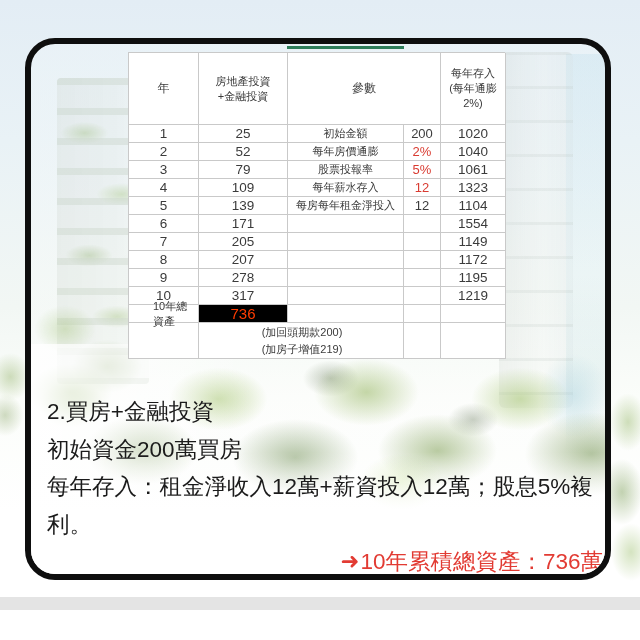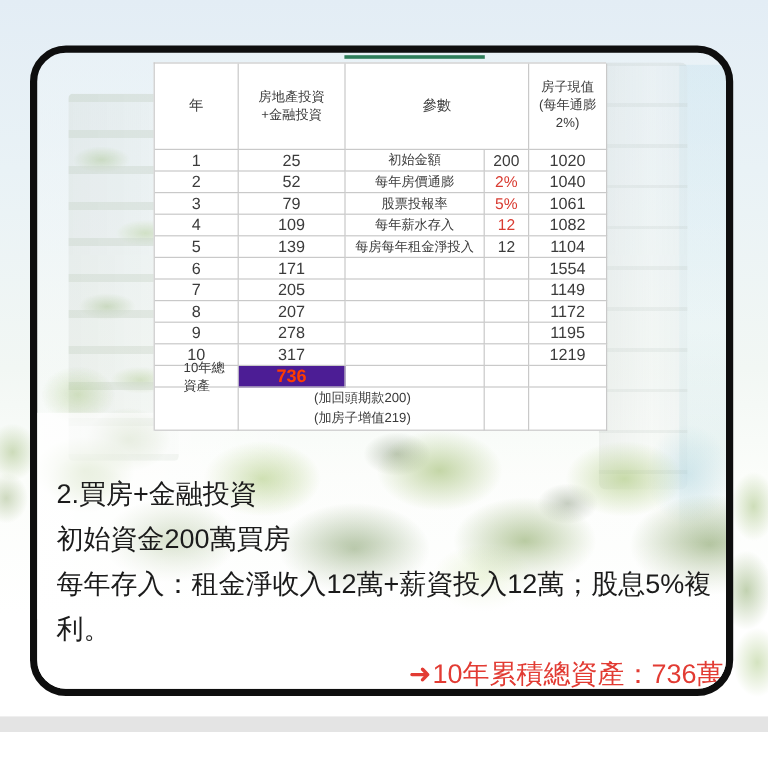--- a/index.html
+++ b/index.html
@@ -72,21 +72,21 @@
   .hdr{height:72px;font-size:12px;text-align:center;}
   .hdr .sub{font-size:11px;line-height:15px;}
   .merge34{grid-column:3/5;}
   .merge23{grid-column:2/4;text-align:right;}
   .r{height:18px;}
   .num{font-size:13.5px;}
   .pname{font-size:11px;}
   .pval{font-size:13px;}
   .red{color:#d93b31;}
   .total-label{font-size:11px;padding-left:24px;}
-  .total-val{background:#4c1d95;color:#ff3c00;font-size:15px;font-weight:bold;}
+  .total-val{background:#000000;color:#ff3c00;font-size:15px;}
   .notes-cell{flex-direction:column;font-size:11px;line-height:17px;height:36px;
     align-items:flex-start;padding-left:2px;}
   
   .caption{position:absolute;left:16px;top:349px;width:556px;
     font-size:22.5px;line-height:37.5px;color:#1b1b1b;white-space:nowrap;}
   .caption .conclusion{color:#e23b33;text-align:right;}
   .caption .arrow{font-weight:bold;margin-right:1px;}
 </style>
 </head>
 <body>
@@ -115,21 +115,21 @@
         <span class="sub">
           <span>房地產投資</span><br>
           <span>+金融投資</span>
         </span>
       </div>
       <div class="hdr merge34">
           <span>參數</span>
         </div>
       <div class="hdr">
         <span class="sub">
-          <span>房子現值</span><br>
+          <span>每年存入</span><br>
           <span>(每年通膨2%)</span>
         </span>
       </div>
 
       <div class="r num">1</div>
       <div class="r num">25</div>
       <div class="r pname">初始金額</div>
       <div class="r pval">200</div>
       <div class="r num">1020</div>
 
@@ -142,21 +142,21 @@
       <div class="r num">3</div>
       <div class="r num">79</div>
       <div class="r pname">股票投報率</div>
       <div class="r pval red">5%</div>
       <div class="r num">1061</div>
 
       <div class="r num">4</div>
       <div class="r num">109</div>
       <div class="r pname">每年薪水存入</div>
       <div class="r pval red">12</div>
-      <div class="r num">1082</div>
+      <div class="r num">1323</div>
 
       <div class="r num">5</div>
       <div class="r num">139</div>
       <div class="r pname">每房每年租金淨投入</div>
       <div class="r pval">12</div>
       <div class="r num">1104</div>
 
       <div class="r num">6</div>
       <div class="r num">171</div>
       <div class="r pname"></div>

